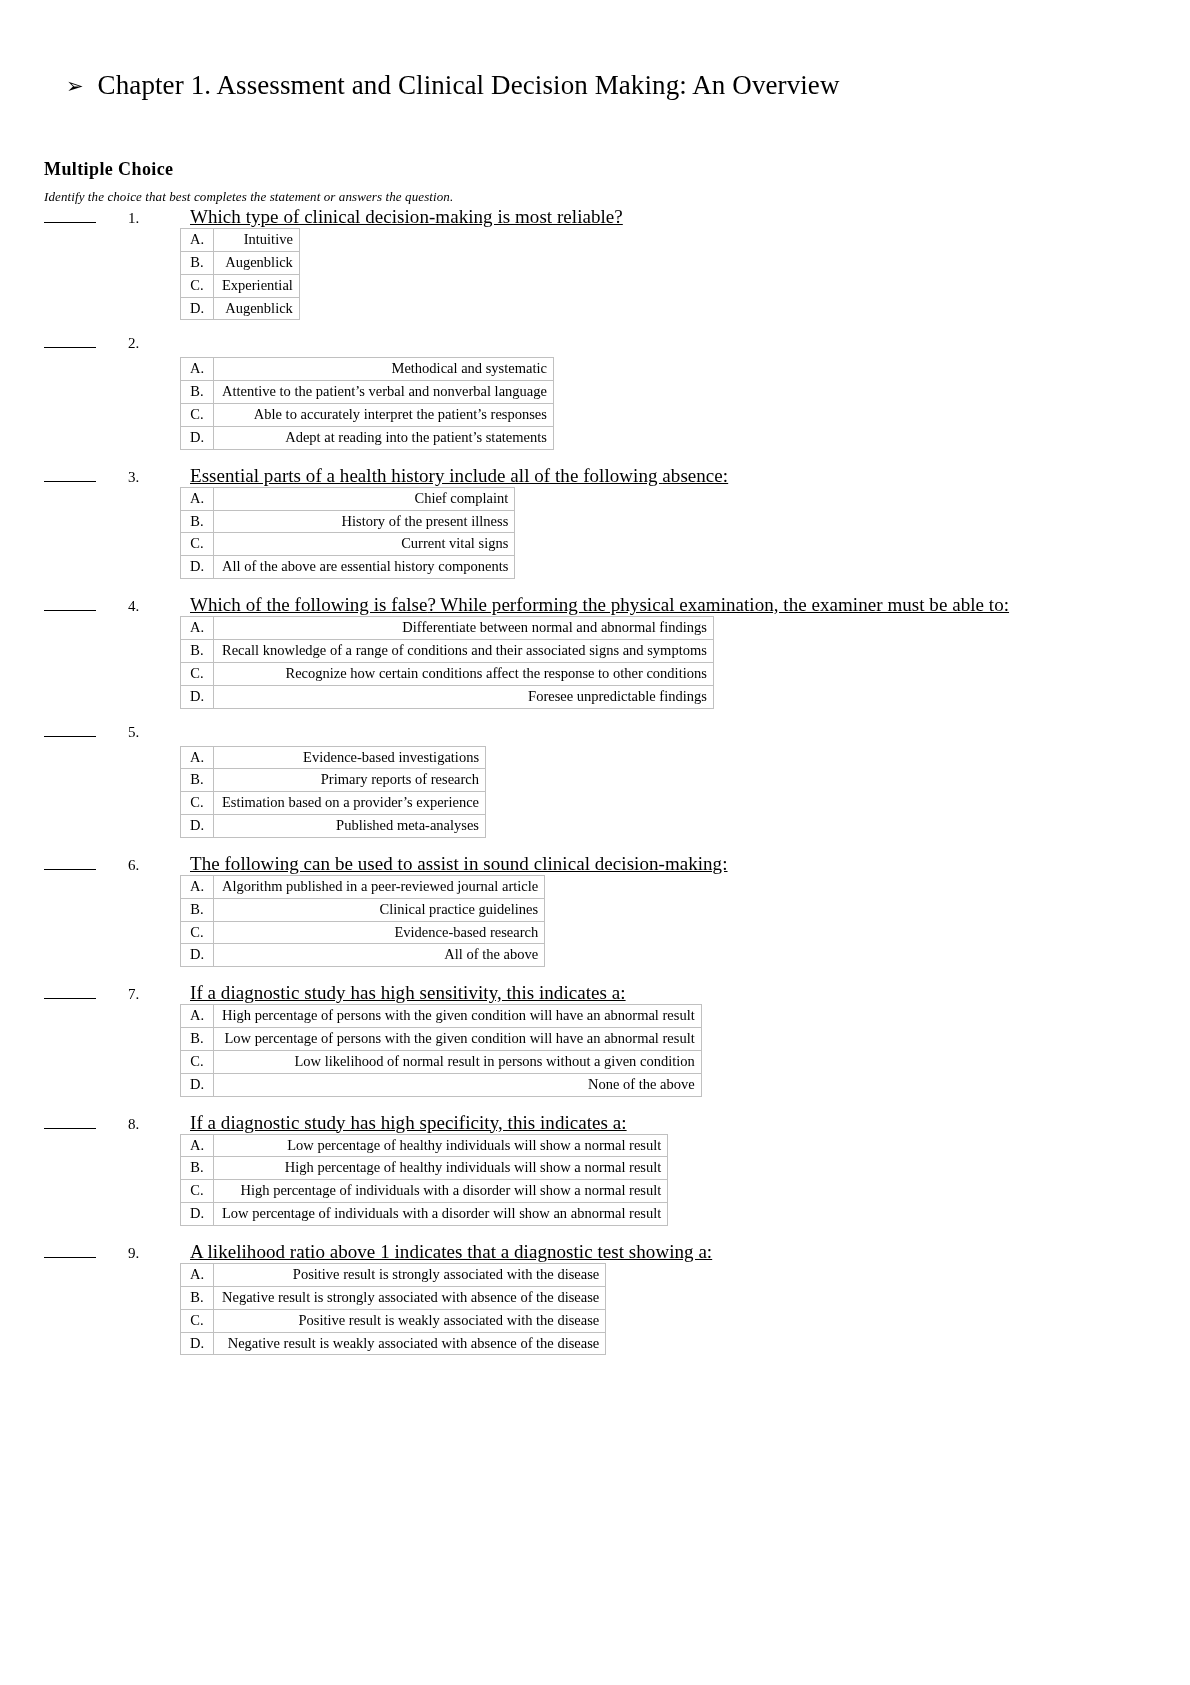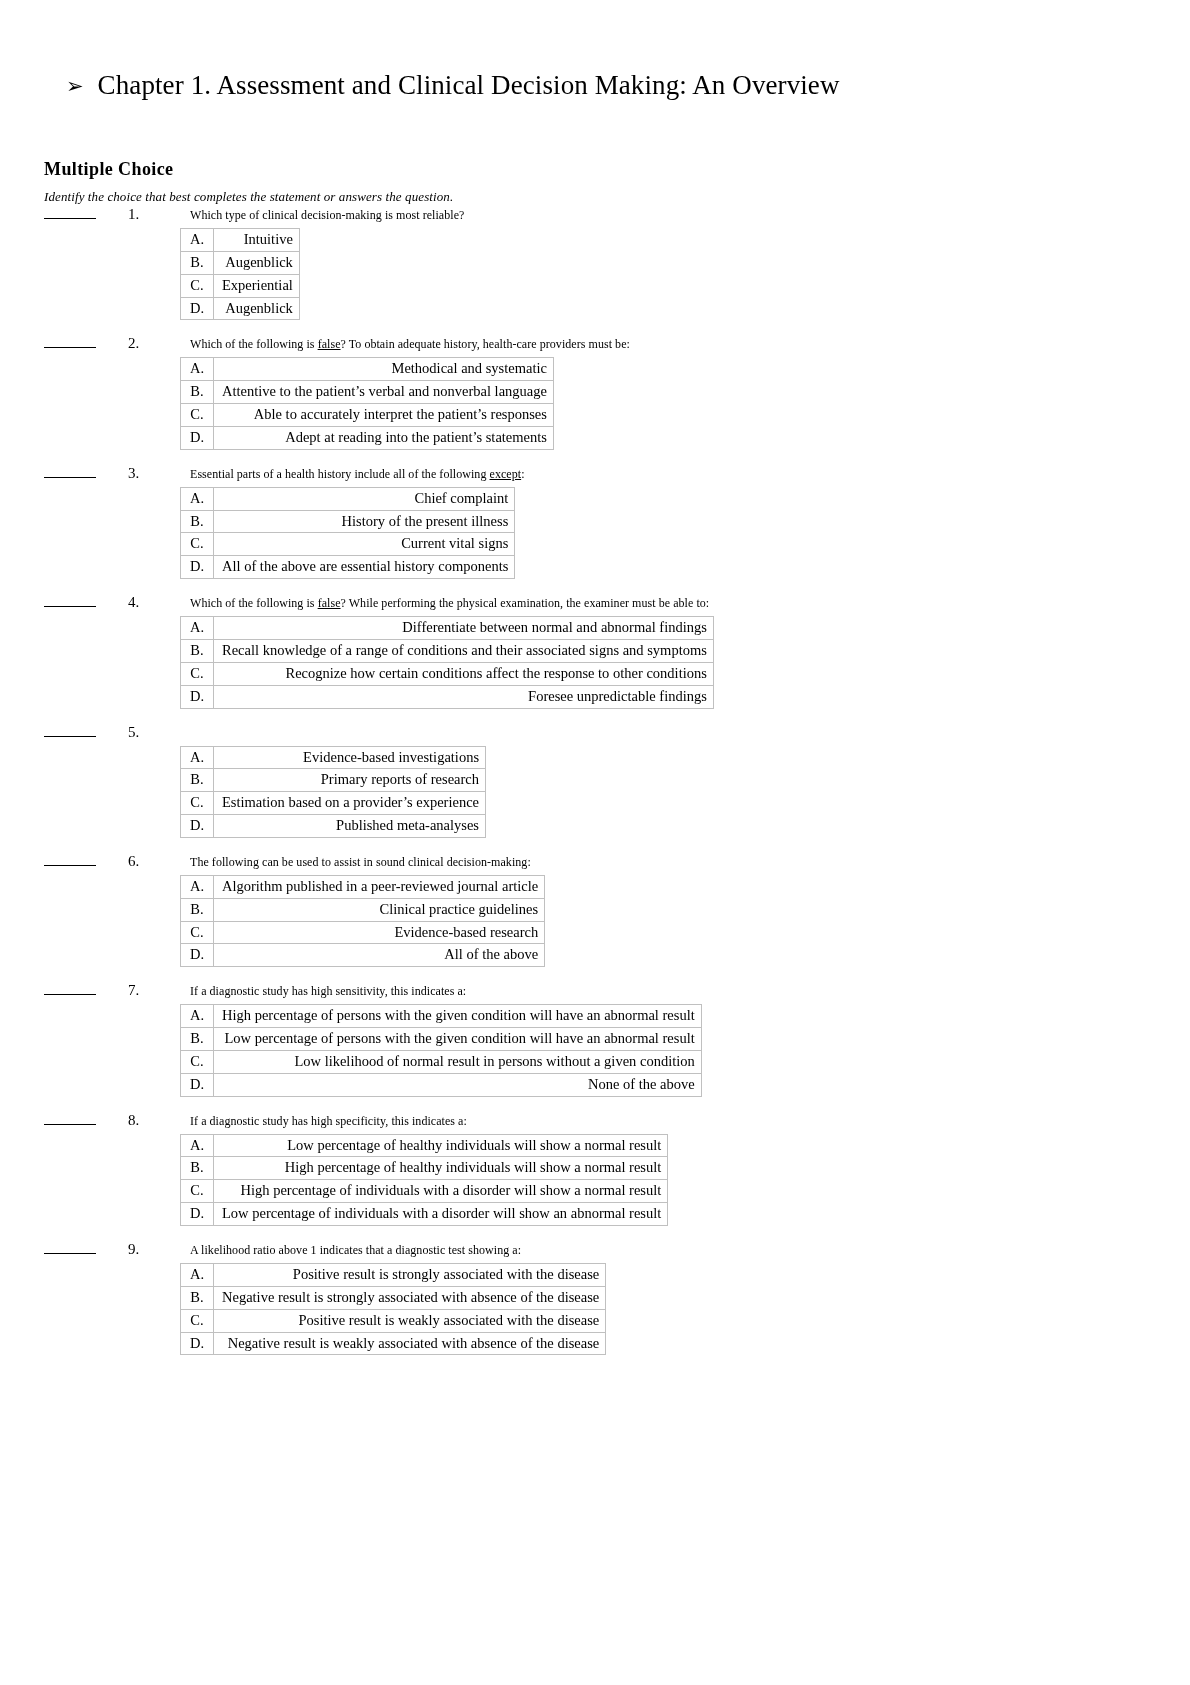--- a/index.html
+++ b/index.html
@@ -91,22 +91,23 @@
     margin-right: 32px;
     flex: 0 0 auto;
   }
   .q-num {
     display: inline-block;
     width: 62px;
     font-size: 15px;
     flex: 0 0 auto;
   }
   .q-text {
-    font-size: 12px;
+    font-size: 19px;
     letter-spacing: 0.05px;
+    text-decoration: underline;
   }
   .q-text u {
     text-decoration: underline;
   }
   .options {
     border-collapse: collapse;
     margin-left: 136px;
     margin-top: 2px;
     table-layout: auto;
   }
@@ -170,21 +171,20 @@
               <td class="opt-letter">D.</td>
               <td class="opt-text">Augenblick</td>
             </tr>
           </tbody>
         </table>
       </div>
       <div class="question">
         <div class="q-head">
           <span class="blank-line"></span>
           <span class="q-num">2.</span>
-          <span class="q-text"><span>Which of the following is </span><u>false</u><span>? To obtain adequate history, health-care providers must be:</span></span>
         </div>
         <table class="options">
           <tbody>
             <tr>
               <td class="opt-letter">A.</td>
               <td class="opt-text">Methodical and systematic</td>
             </tr>
             <tr>
               <td class="opt-letter">B.</td>
               <td class="opt-text">Attentive to the patient’s verbal and nonverbal language</td>
@@ -197,21 +197,21 @@
               <td class="opt-letter">D.</td>
               <td class="opt-text">Adept at reading into the patient’s statements</td>
             </tr>
           </tbody>
         </table>
       </div>
       <div class="question">
         <div class="q-head">
           <span class="blank-line"></span>
           <span class="q-num">3.</span>
-          <span class="q-text"><span>Essential parts of a health history include all of the following </span><u>except</u><span>:</span></span>
+          <span class="q-text"><span>Essential parts of a health history include all of the following </span><u>absence</u><span>:</span></span>
         </div>
         <table class="options">
           <tbody>
             <tr>
               <td class="opt-letter">A.</td>
               <td class="opt-text">Chief complaint</td>
             </tr>
             <tr>
               <td class="opt-letter">B.</td>
               <td class="opt-text">History of the present illness</td>

